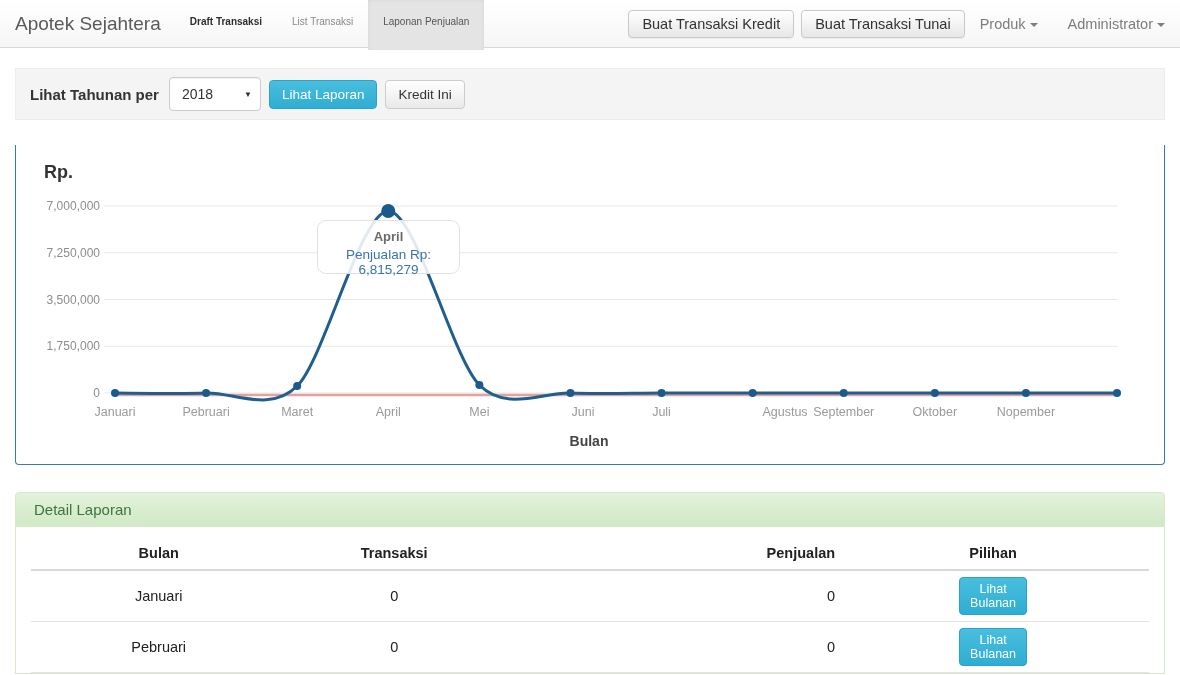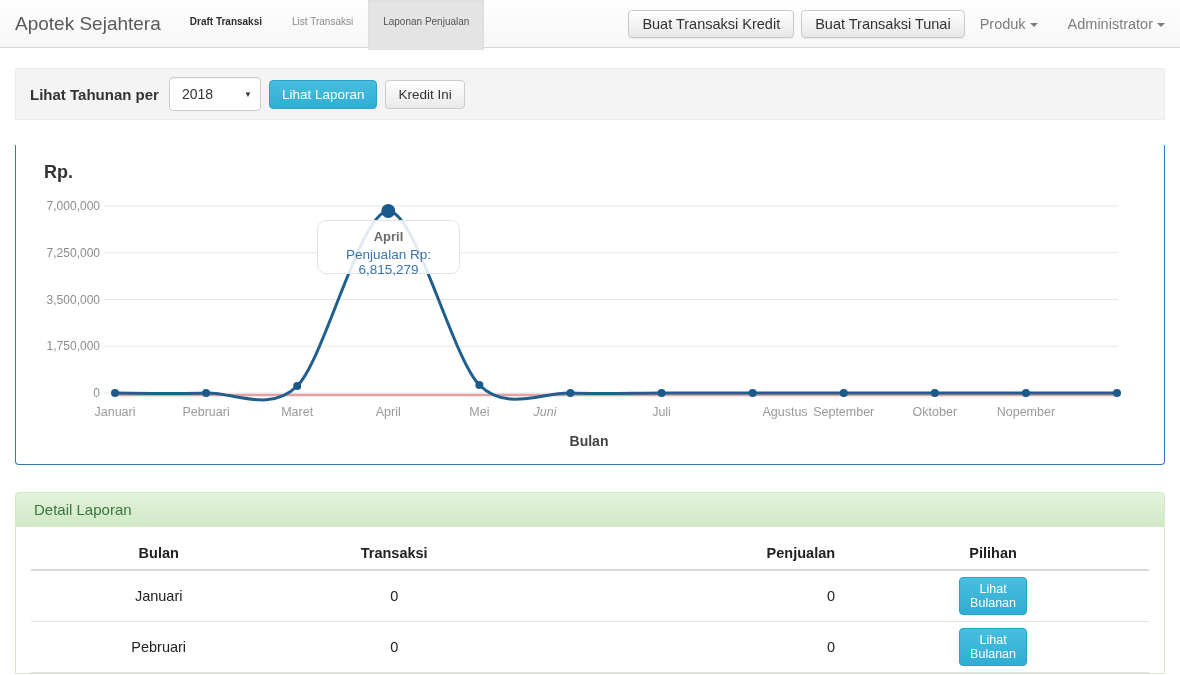--- a/index.html
+++ b/index.html
@@ -126,21 +126,21 @@
   <div class="ytick" style="top: 241px;">0</div>
       <div class="ytick" style="top: 194.25px;">1,750,000</div>
       <div class="ytick" style="top: 147.5px;">3,500,000</div>
       <div class="ytick" style="top: 100.75px;">7,250,000</div>
       <div class="ytick" style="top: 54px;">7,000,000</div>
       <div class="xtick" style="left: 99px;">Januari</div>
       <div class="xtick" style="left: 190.091px;">Pebruari</div>
       <div class="xtick" style="left: 281.182px;">Maret</div>
       <div class="xtick" style="left: 372.273px;">April</div>
       <div class="xtick" style="left: 463.364px;">Mei</div>
-      <div class="xtick" style="left: 529px; font-style: italic;">Juni</div>
+      <div class="xtick" style="left: 567px;">Juni</div>
       <div class="xtick" style="left: 645.545px;">Juli</div>
       <div class="xtick" style="left: 736.636px; text-align: right;">Agustus</div>
       <div class="xtick" style="left: 827.727px;">September</div>
       <div class="xtick" style="left: 918.818px;">Oktober</div>
       <div class="xtick" style="left: 1009.91px;">Nopember</div>
     </div>
 </div>
 
 <div class="panel panel-success">
   <div class="panel-success-heading">Detail Laporan</div>

